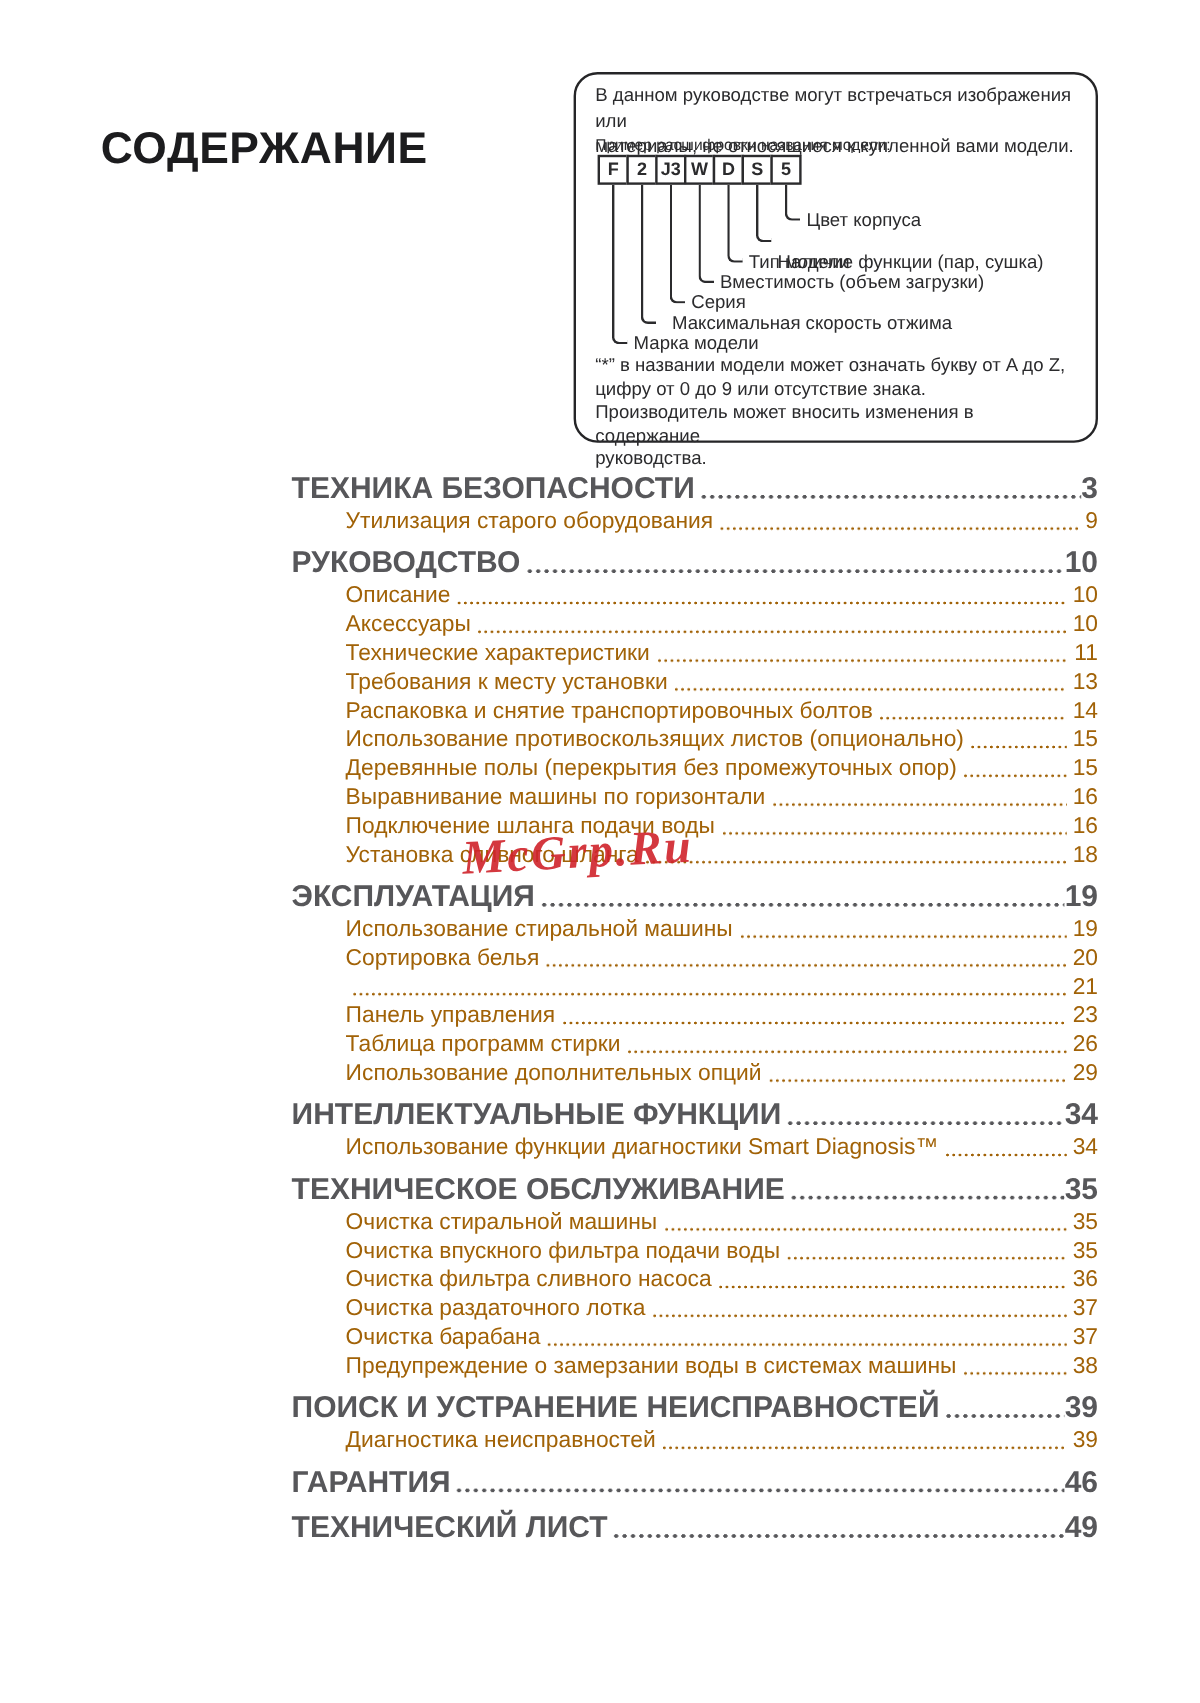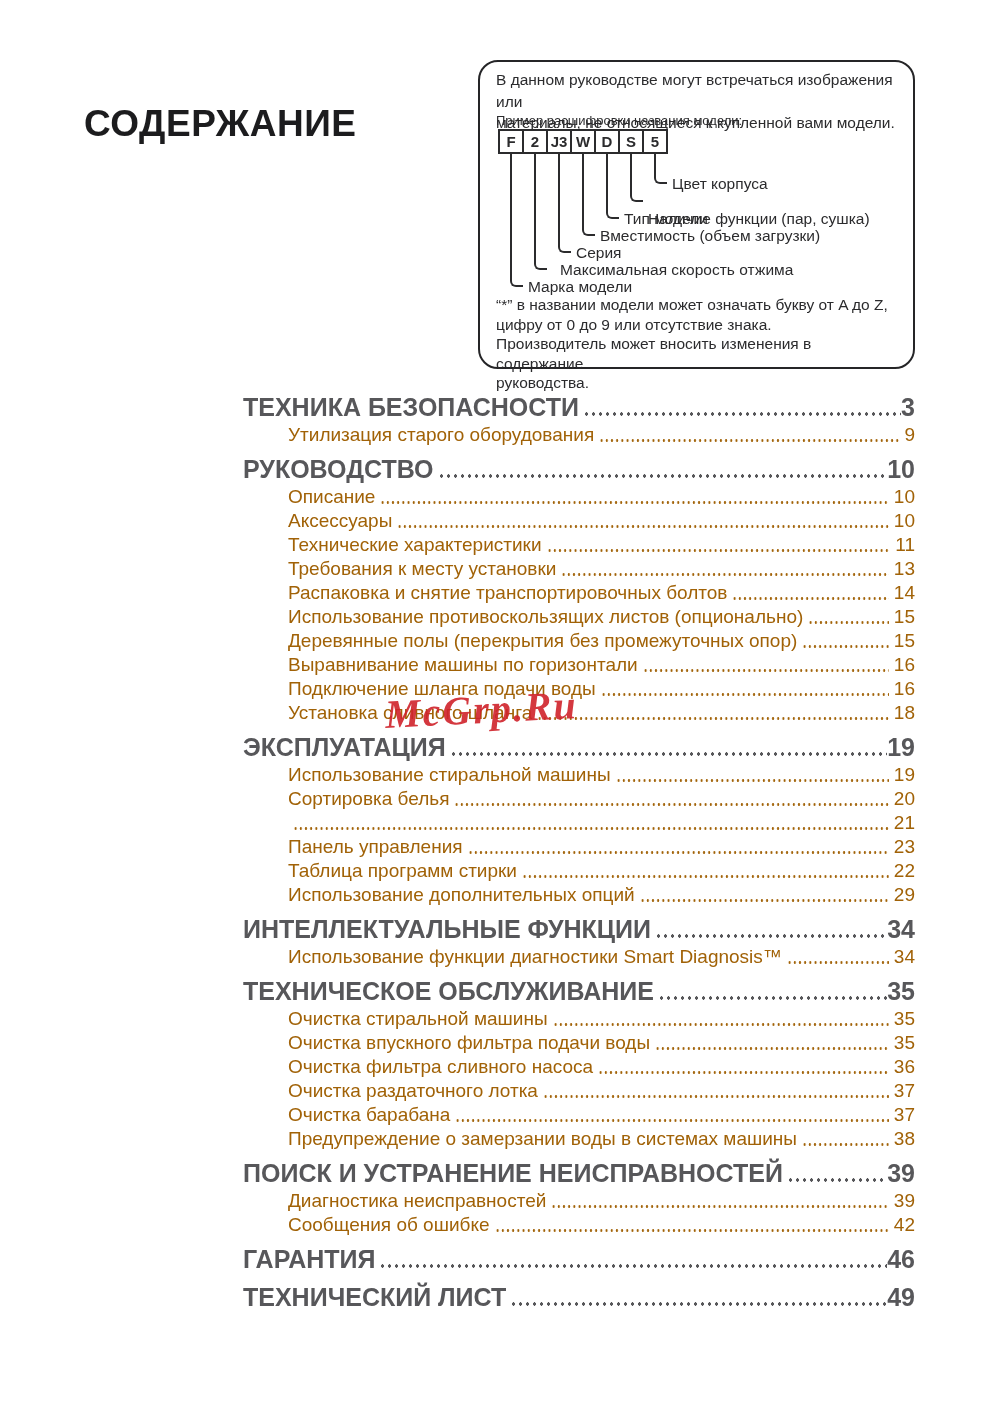--- a/index.html
+++ b/index.html
@@ -212,21 +212,21 @@
         <span class="toc-page">21</span>
       </div>
       <div class="toc-row lvl2">
         <span class="toc-label">Панель управления</span>
         <span class="leader"></span>
         <span class="toc-page">23</span>
       </div>
       <div class="toc-row lvl2">
         <span class="toc-label">Таблица программ стирки</span>
         <span class="leader"></span>
-        <span class="toc-page">22</span>
+        <span class="toc-page">26</span>
       </div>
       <div class="toc-row lvl2">
         <span class="toc-label">Использование дополнительных опций</span>
         <span class="leader"></span>
         <span class="toc-page">29</span>
       </div>
       <div class="toc-row lvl1">
         <span class="toc-label">ИНТЕЛЛЕКТУАЛЬНЫЕ ФУНКЦИИ</span>
         <span class="leader"></span>
         <span class="toc-page">34</span>
@@ -274,25 +274,20 @@
       <div class="toc-row lvl1">
         <span class="toc-label">ПОИСК И УСТРАНЕНИЕ НЕИСПРАВНОСТЕЙ</span>
         <span class="leader"></span>
         <span class="toc-page">39</span>
       </div>
       <div class="toc-row lvl2">
         <span class="toc-label">Диагностика неисправностей</span>
         <span class="leader"></span>
         <span class="toc-page">39</span>
       </div>
-      <div class="toc-row lvl2">
-        <span class="toc-label">Сообщения об ошибке</span>
-        <span class="leader"></span>
-        <span class="toc-page">42</span>
-      </div>
       <div class="toc-row lvl1">
         <span class="toc-label">ГАРАНТИЯ</span>
         <span class="leader"></span>
         <span class="toc-page">46</span>
       </div>
       <div class="toc-row lvl1">
         <span class="toc-label">ТЕХНИЧЕСКИЙ ЛИСТ</span>
         <span class="leader"></span>
         <span class="toc-page">49</span>
       </div>

